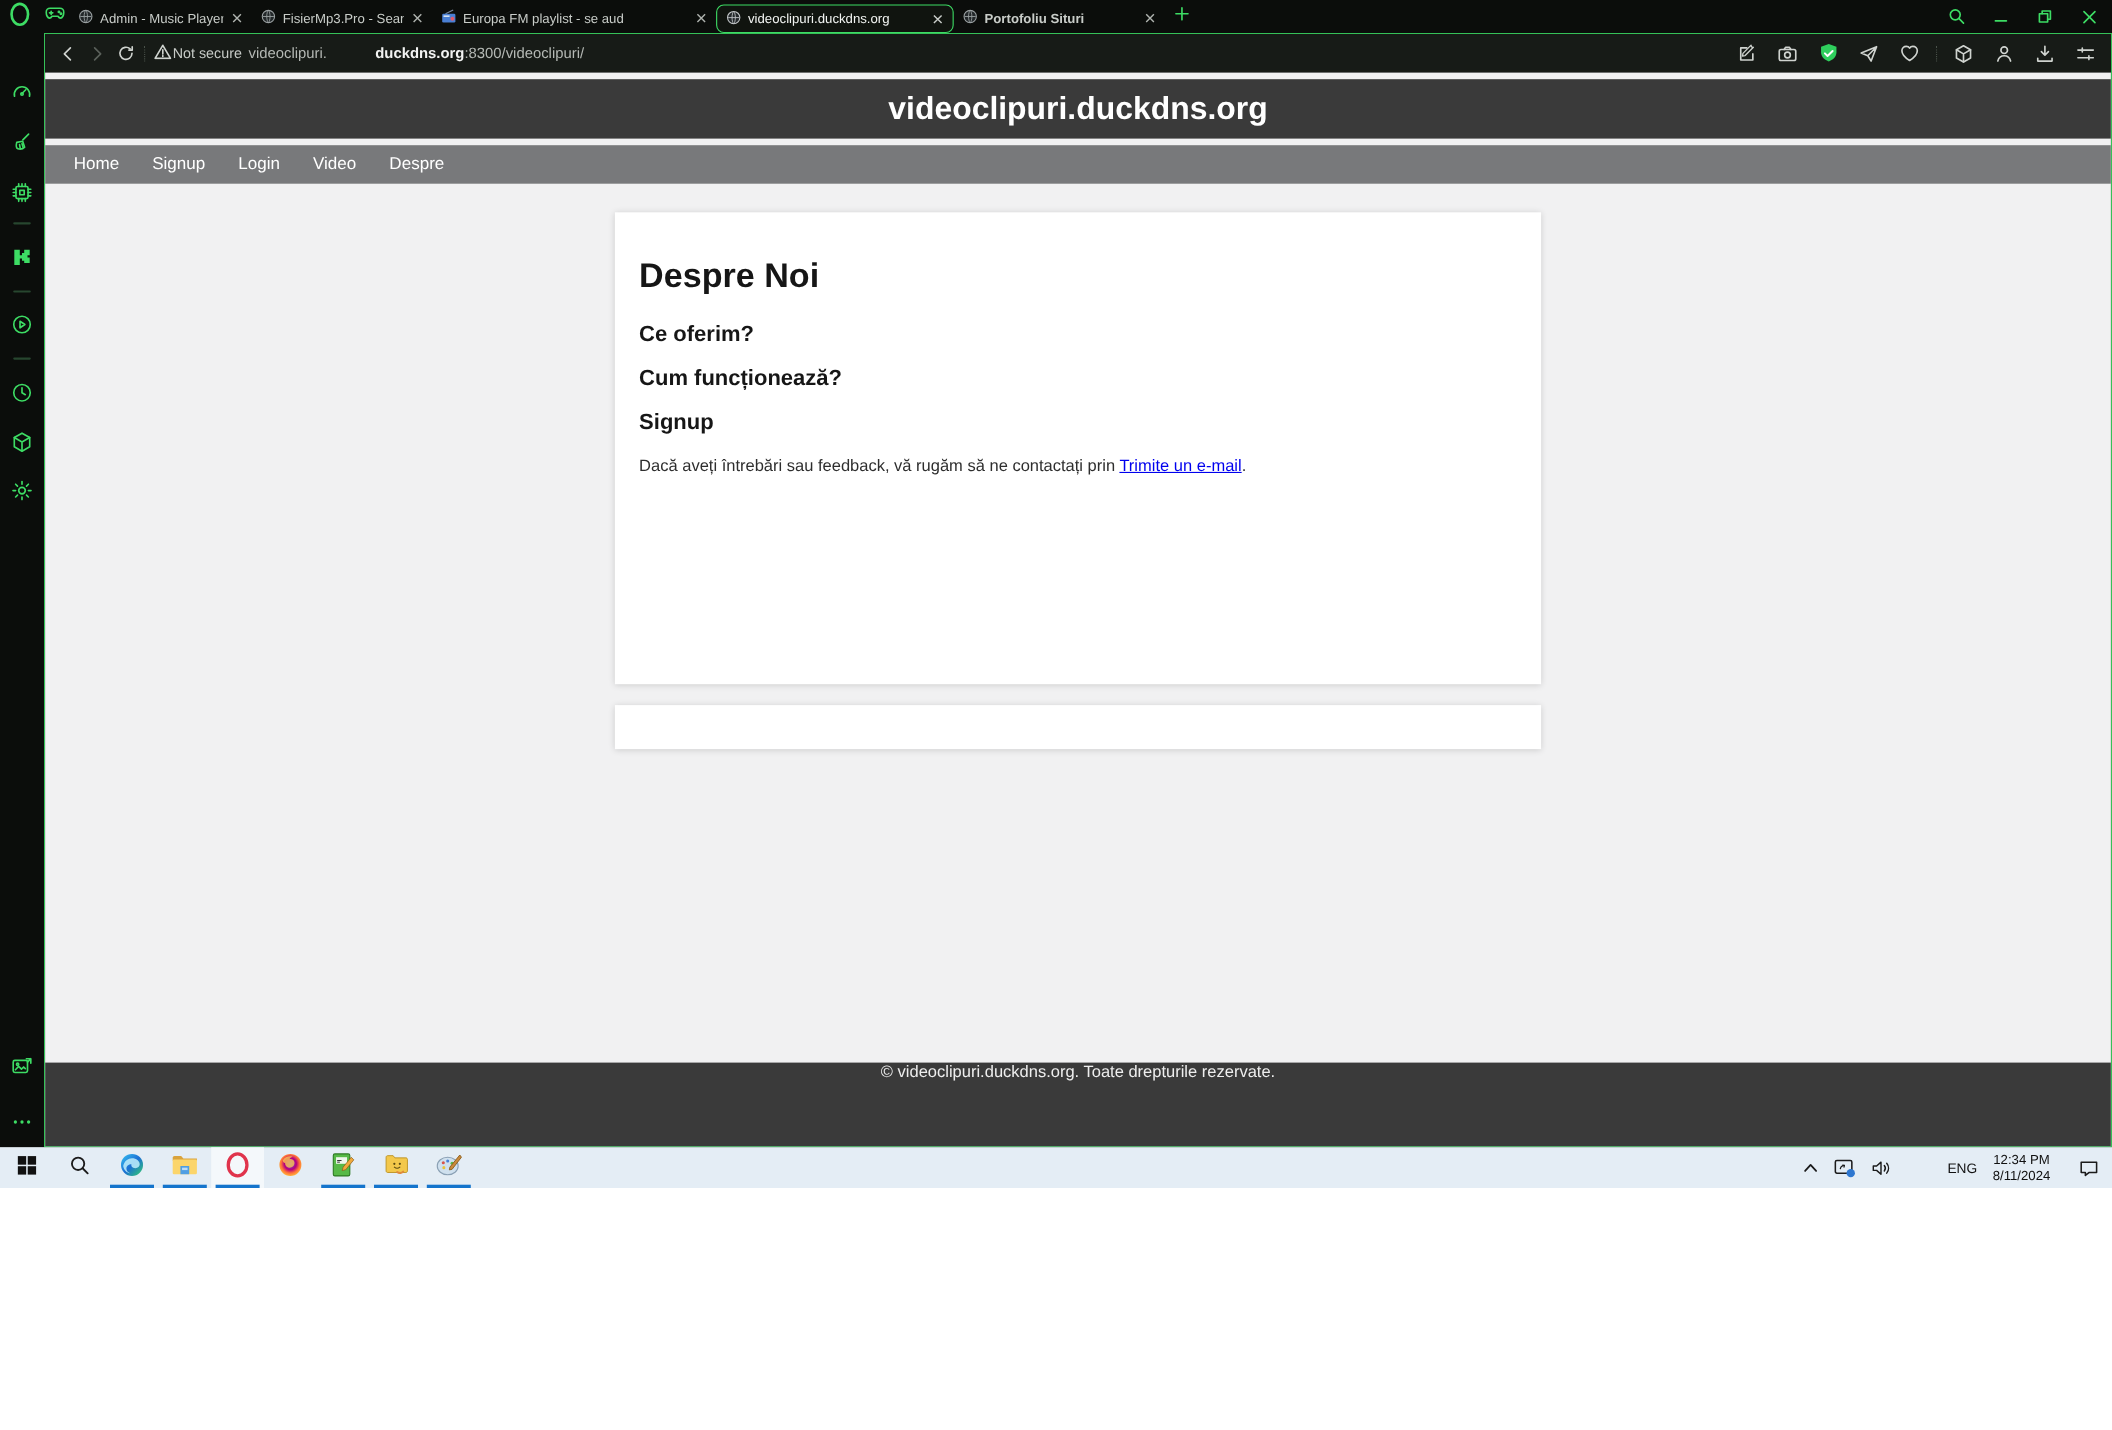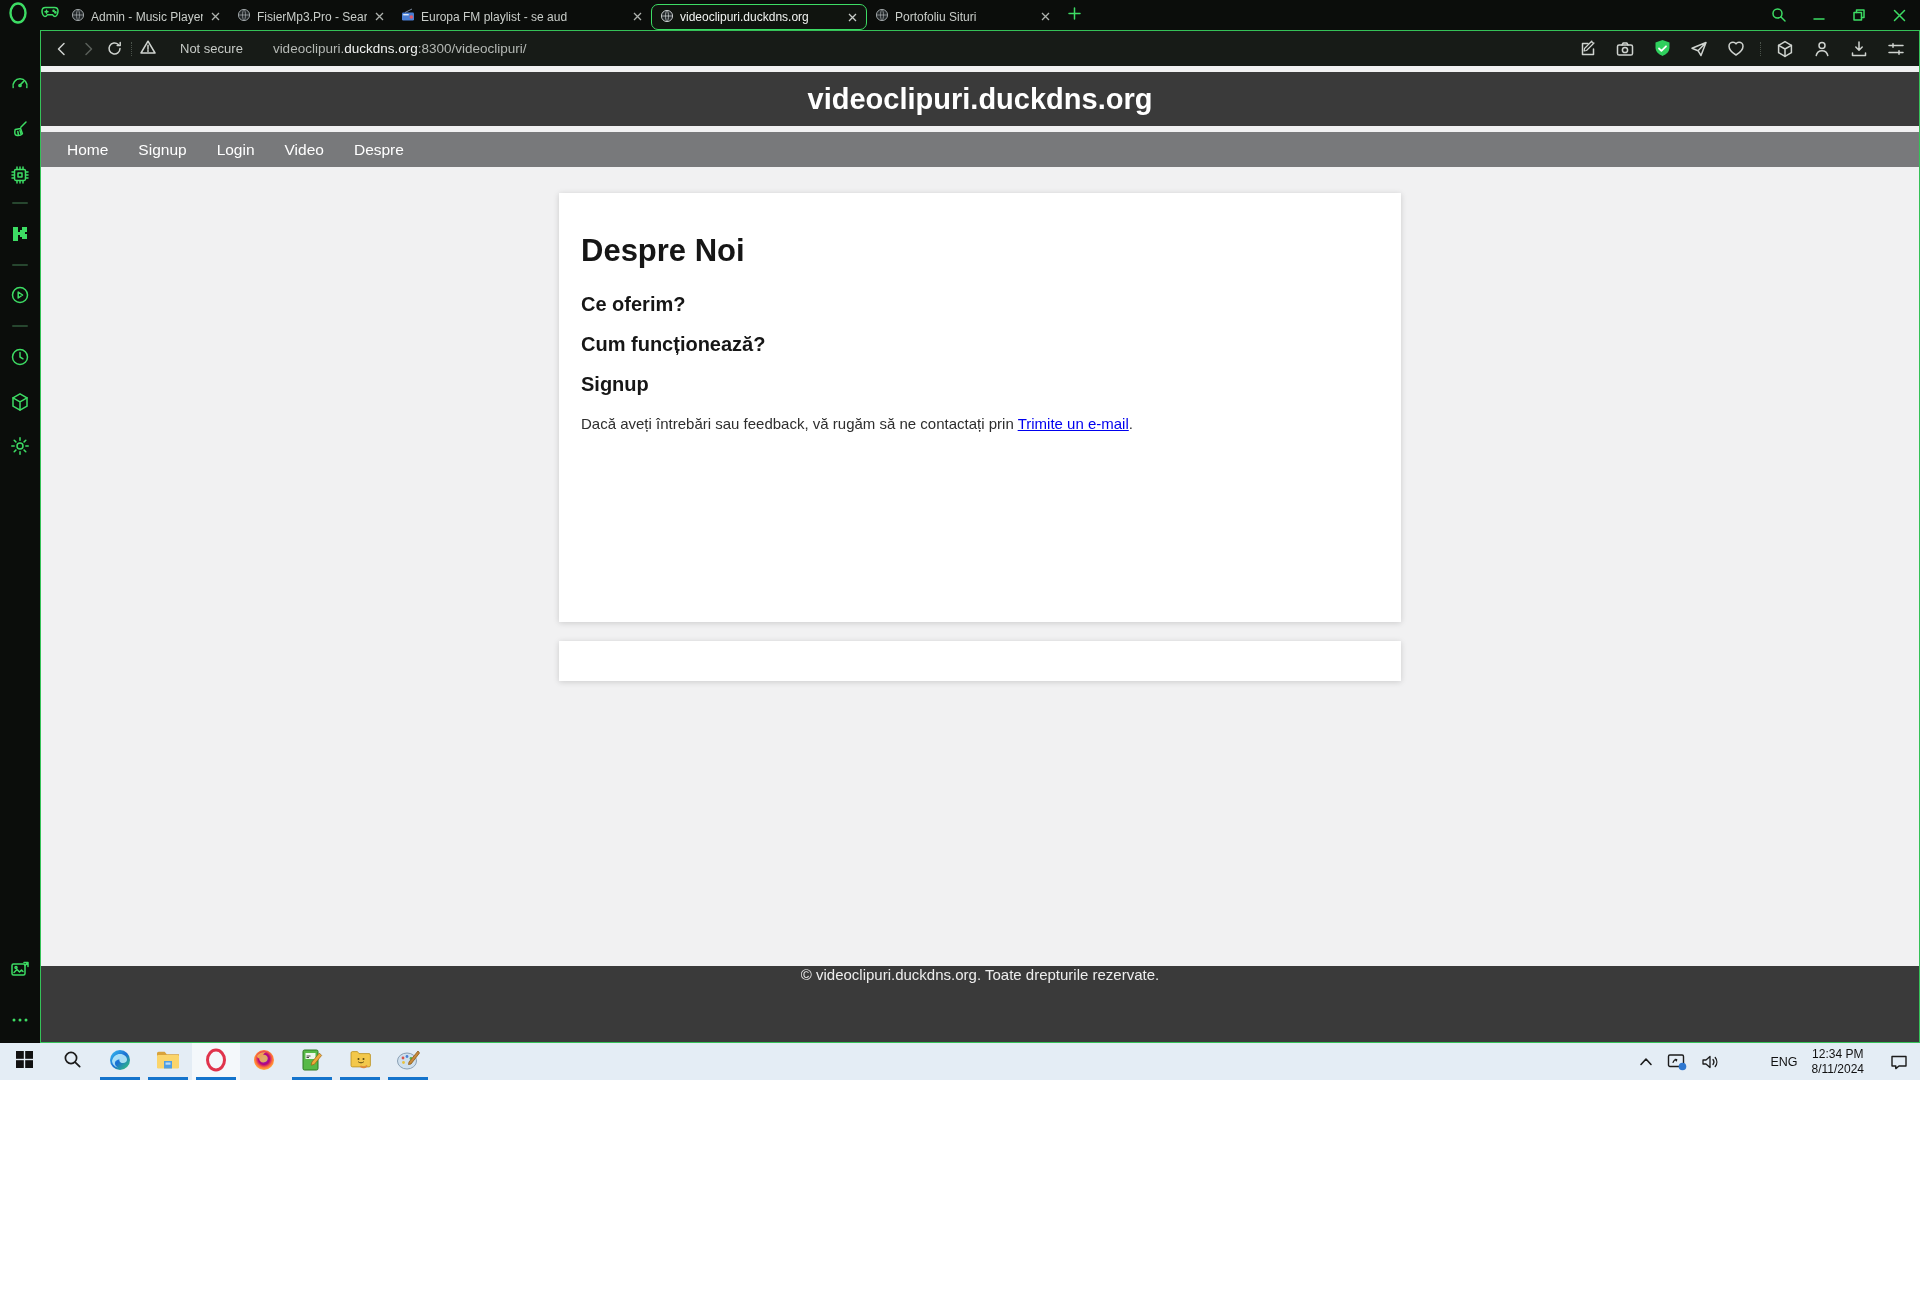--- a/index.html
+++ b/index.html
@@ -13,41 +13,41 @@
   
   .tabstrip { position:absolute; left:0; top:0; width:1920px; height:30px; display:flex; align-items:center; background:#0b0d0b; }
   .opera-logo { width:36px; height:30px; display:flex; align-items:center; justify-content:center; }
   .gx-corner { width:27px; height:30px; display:flex; align-items:center; justify-content:center; }
   .tabs { display:flex; height:30px; align-items:flex-end; }
   .tab { height:27px; margin-top:3px; display:flex; align-items:center; padding:0 6px 0 8px; color:#c9cdc9; font-size:12px; border-radius:6px 6px 0 0; position:relative; }
   .tab:nth-child(1){ width:166px; }
   .tab:nth-child(2){ width:164px; }
   .tab:nth-child(3){ width:258px; }
   .tab:nth-child(4){ width:216px; }
-  .tab:nth-child(5){ width:192px; }
+  .tab:nth-child(5){ width:192px;font-weight:bold; }
   .tab .tab-title { flex:1; white-space:nowrap; overflow:hidden; text-overflow:clip; margin:0 4px 0 6px; }
   .tab.active { border:1px solid #3ddc64; border-radius:7px; height:26px; background:#10140f; color:#f1f3f1; }
   .tab-close { width:16px; height:16px; display:flex; align-items:center; justify-content:center; flex:none; }
   .newtab { width:30px; height:30px; display:flex; align-items:center; justify-content:center; }
   .wincontrols { margin-left:auto; display:flex; align-items:center; gap:22px; padding-right:12px; }
   .wc { width:18px; height:18px; display:flex; align-items:center; justify-content:center; }
 
   
   .sidebar { position:absolute; left:0; top:30px; width:40px; height:1013px; background:#0b0d0b; }
   .sb-ic { position:absolute; left:8px; width:24px; height:24px; display:flex; align-items:center; justify-content:center; }
   .sb-sep { position:absolute; left:12px; width:16px; height:2px; background:#27462f; border-radius:1px; }
 
   
   .main { position:absolute; left:40px; top:30px; width:1880px; height:1013px; border:1px solid #35c158; background:#171b17; }
   .toolbar { position:absolute; left:0; top:0; width:100%; height:35px; display:flex; align-items:center; background:#171b17; padding:0 10px 0 8px; }
   .tb-ic { width:26px; height:26px; display:flex; align-items:center; justify-content:center; flex:none; }
   .tb-sep { width:1px; height:14px; border-left:1px dotted #4a524a; margin:0 8px 0 4px; }
-  .security { display:flex; align-items:center; gap:24px; color:#c6cac6; font-size:13px; margin-right:30px; }
+  .security { display:flex; align-items:center; gap:1px; color:#c6cac6; font-size:13px; margin-right:6px; }
   .url { font-size:13.5px; color:#b4b8b4; white-space:nowrap; }
-  .url b { color:#f2f3f2; font-weight:normal; }
+  .url b { color:#f2f3f2; font-weight:bold;margin-left:44px; }
   .tb-right { margin-left:auto; display:flex; align-items:center; gap:11px; }
   .tb-dotsep { width:1px; height:14px; border-left:1px dotted #4a524a; }
 
   
   .page { position:absolute; left:0; top:35px; width:1878px; height:976px; background:#f1f1f2; overflow:hidden; }
   .site-header { margin-top:6px; height:54px; background:#3a3a3a; display:flex; align-items:center; justify-content:center; }
   .site-title { color:#ffffff; font-size:29px; font-weight:bold; }
   .site-nav { margin-top:6px; height:35px; background:#78797b; display:flex; align-items:center; padding-left:26px; gap:30px; }
   .nav-link { color:#ffffff; font-size:15.5px; cursor:pointer; }
   .card { width:842px; margin:26px auto 0 auto; background:#ffffff; box-shadow:0 1px 6px rgba(0,0,0,0.16); }

